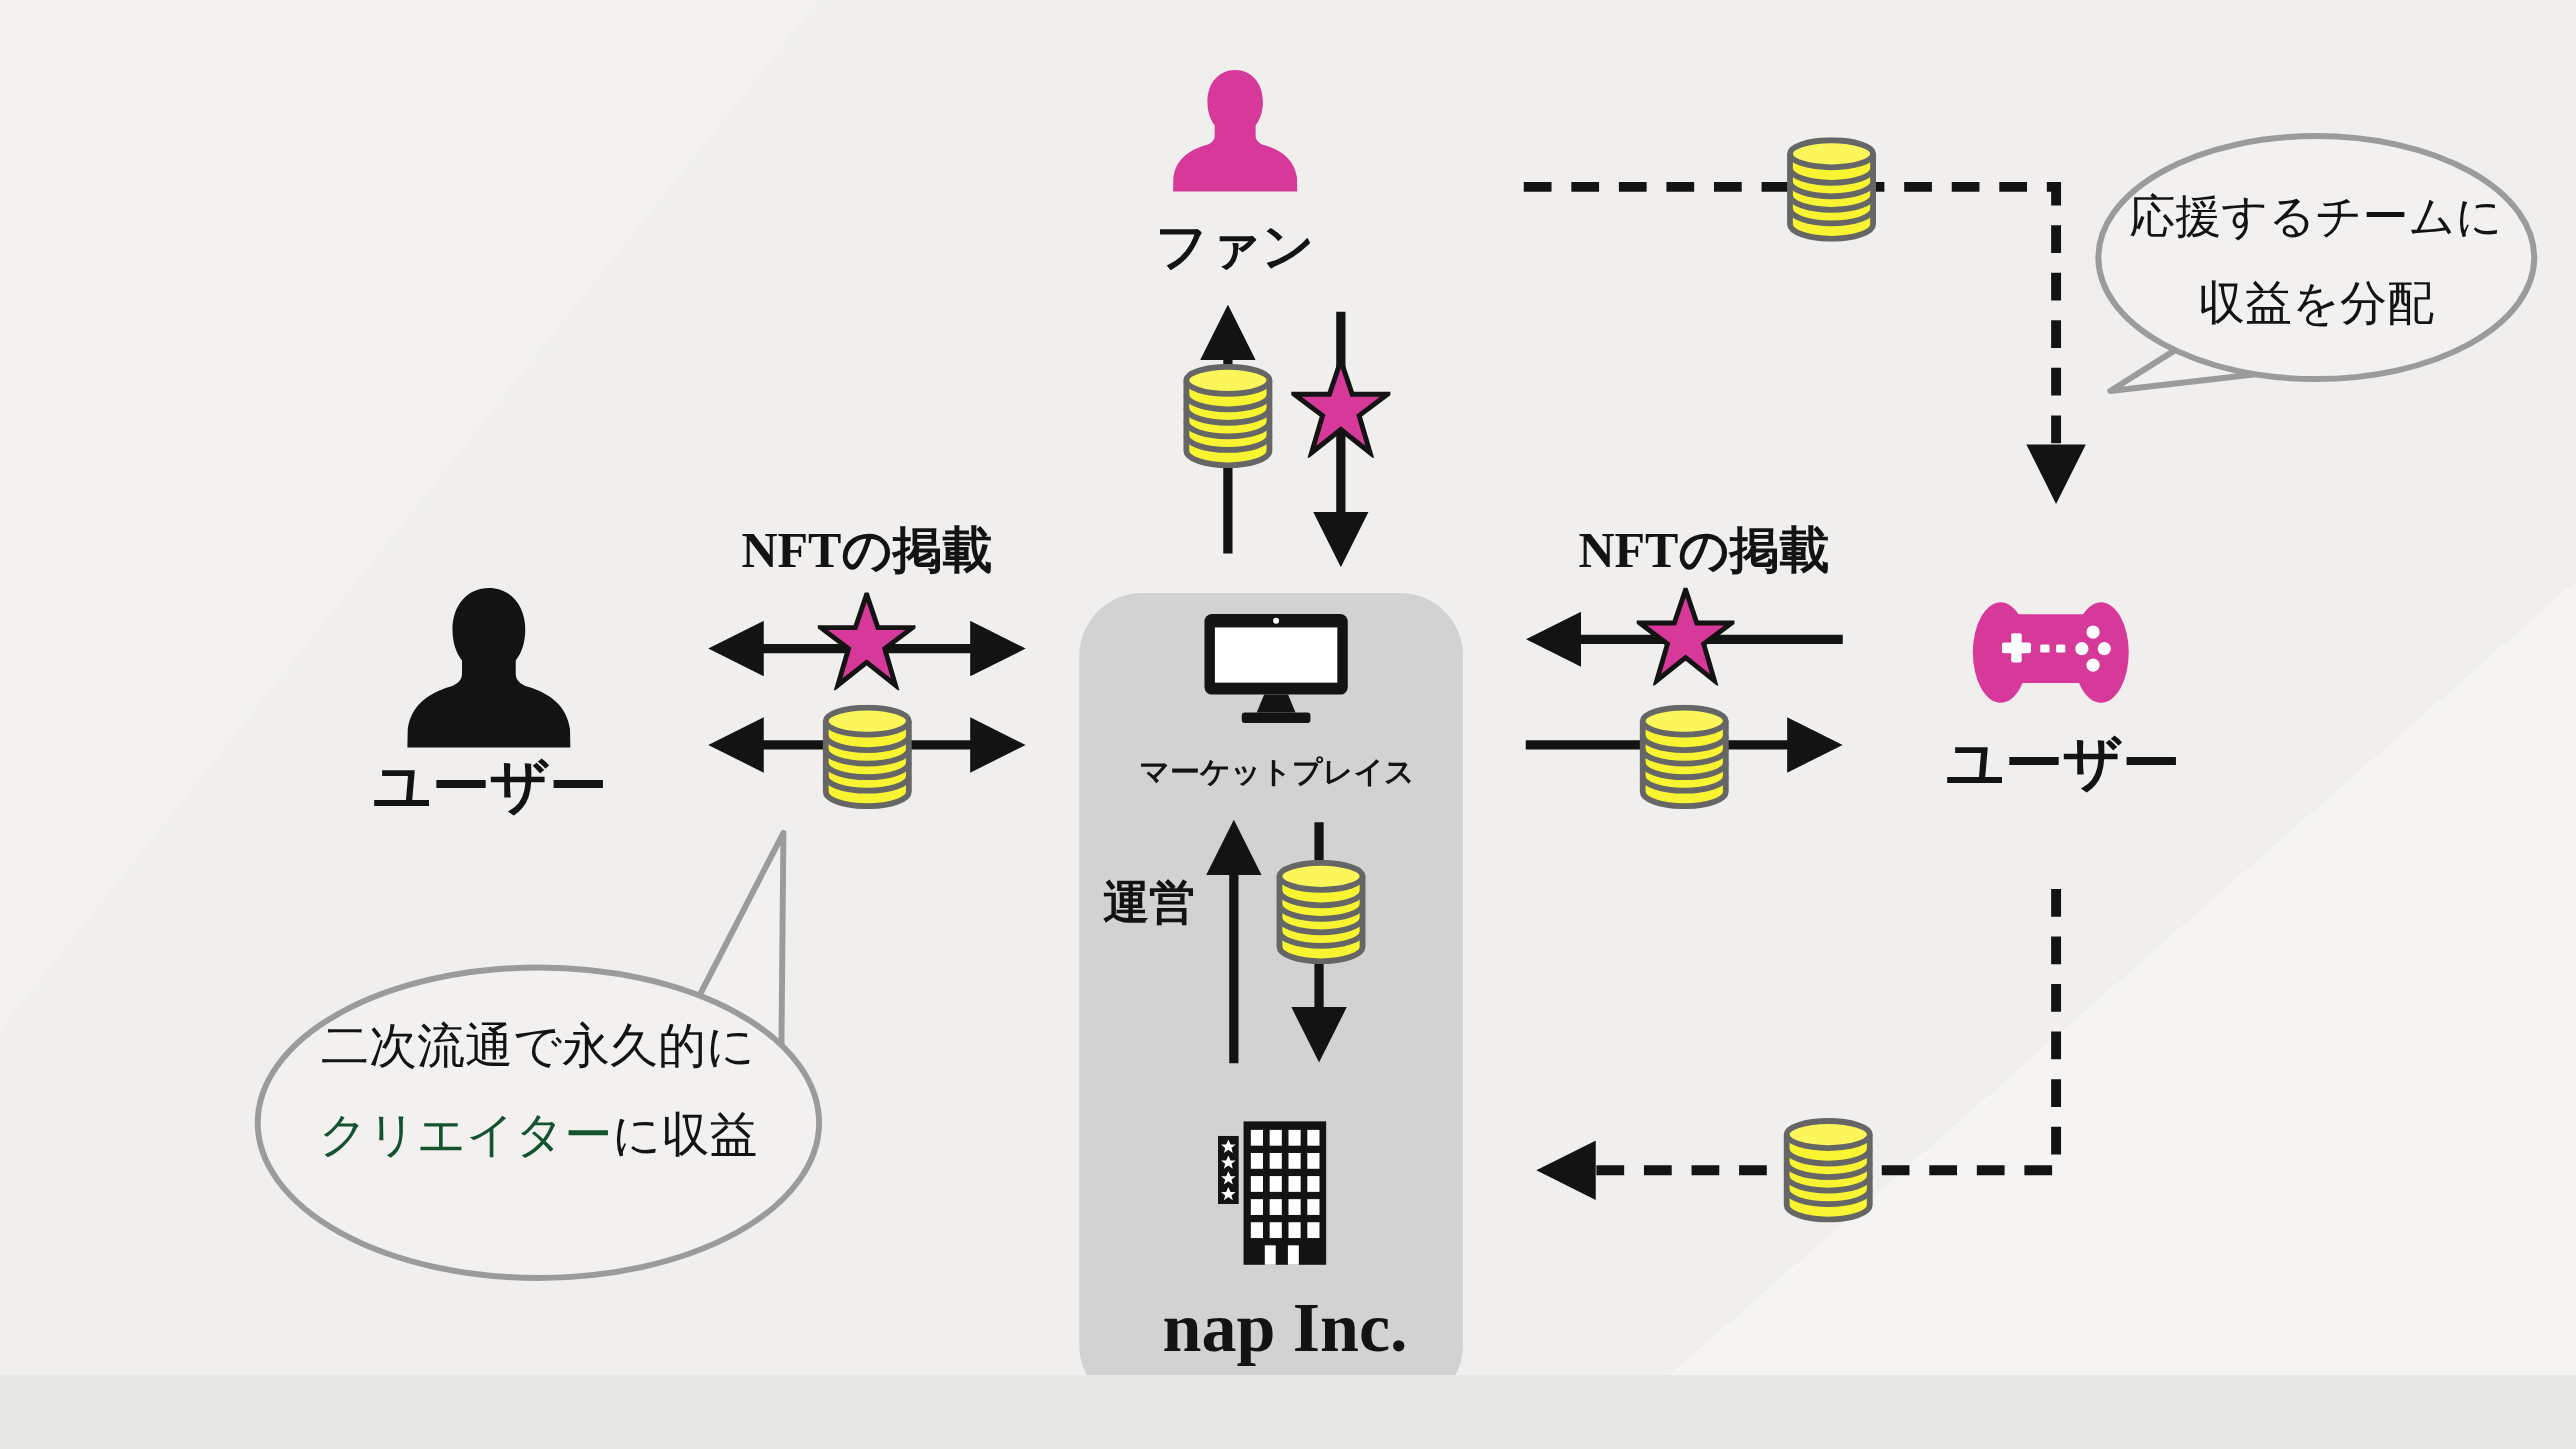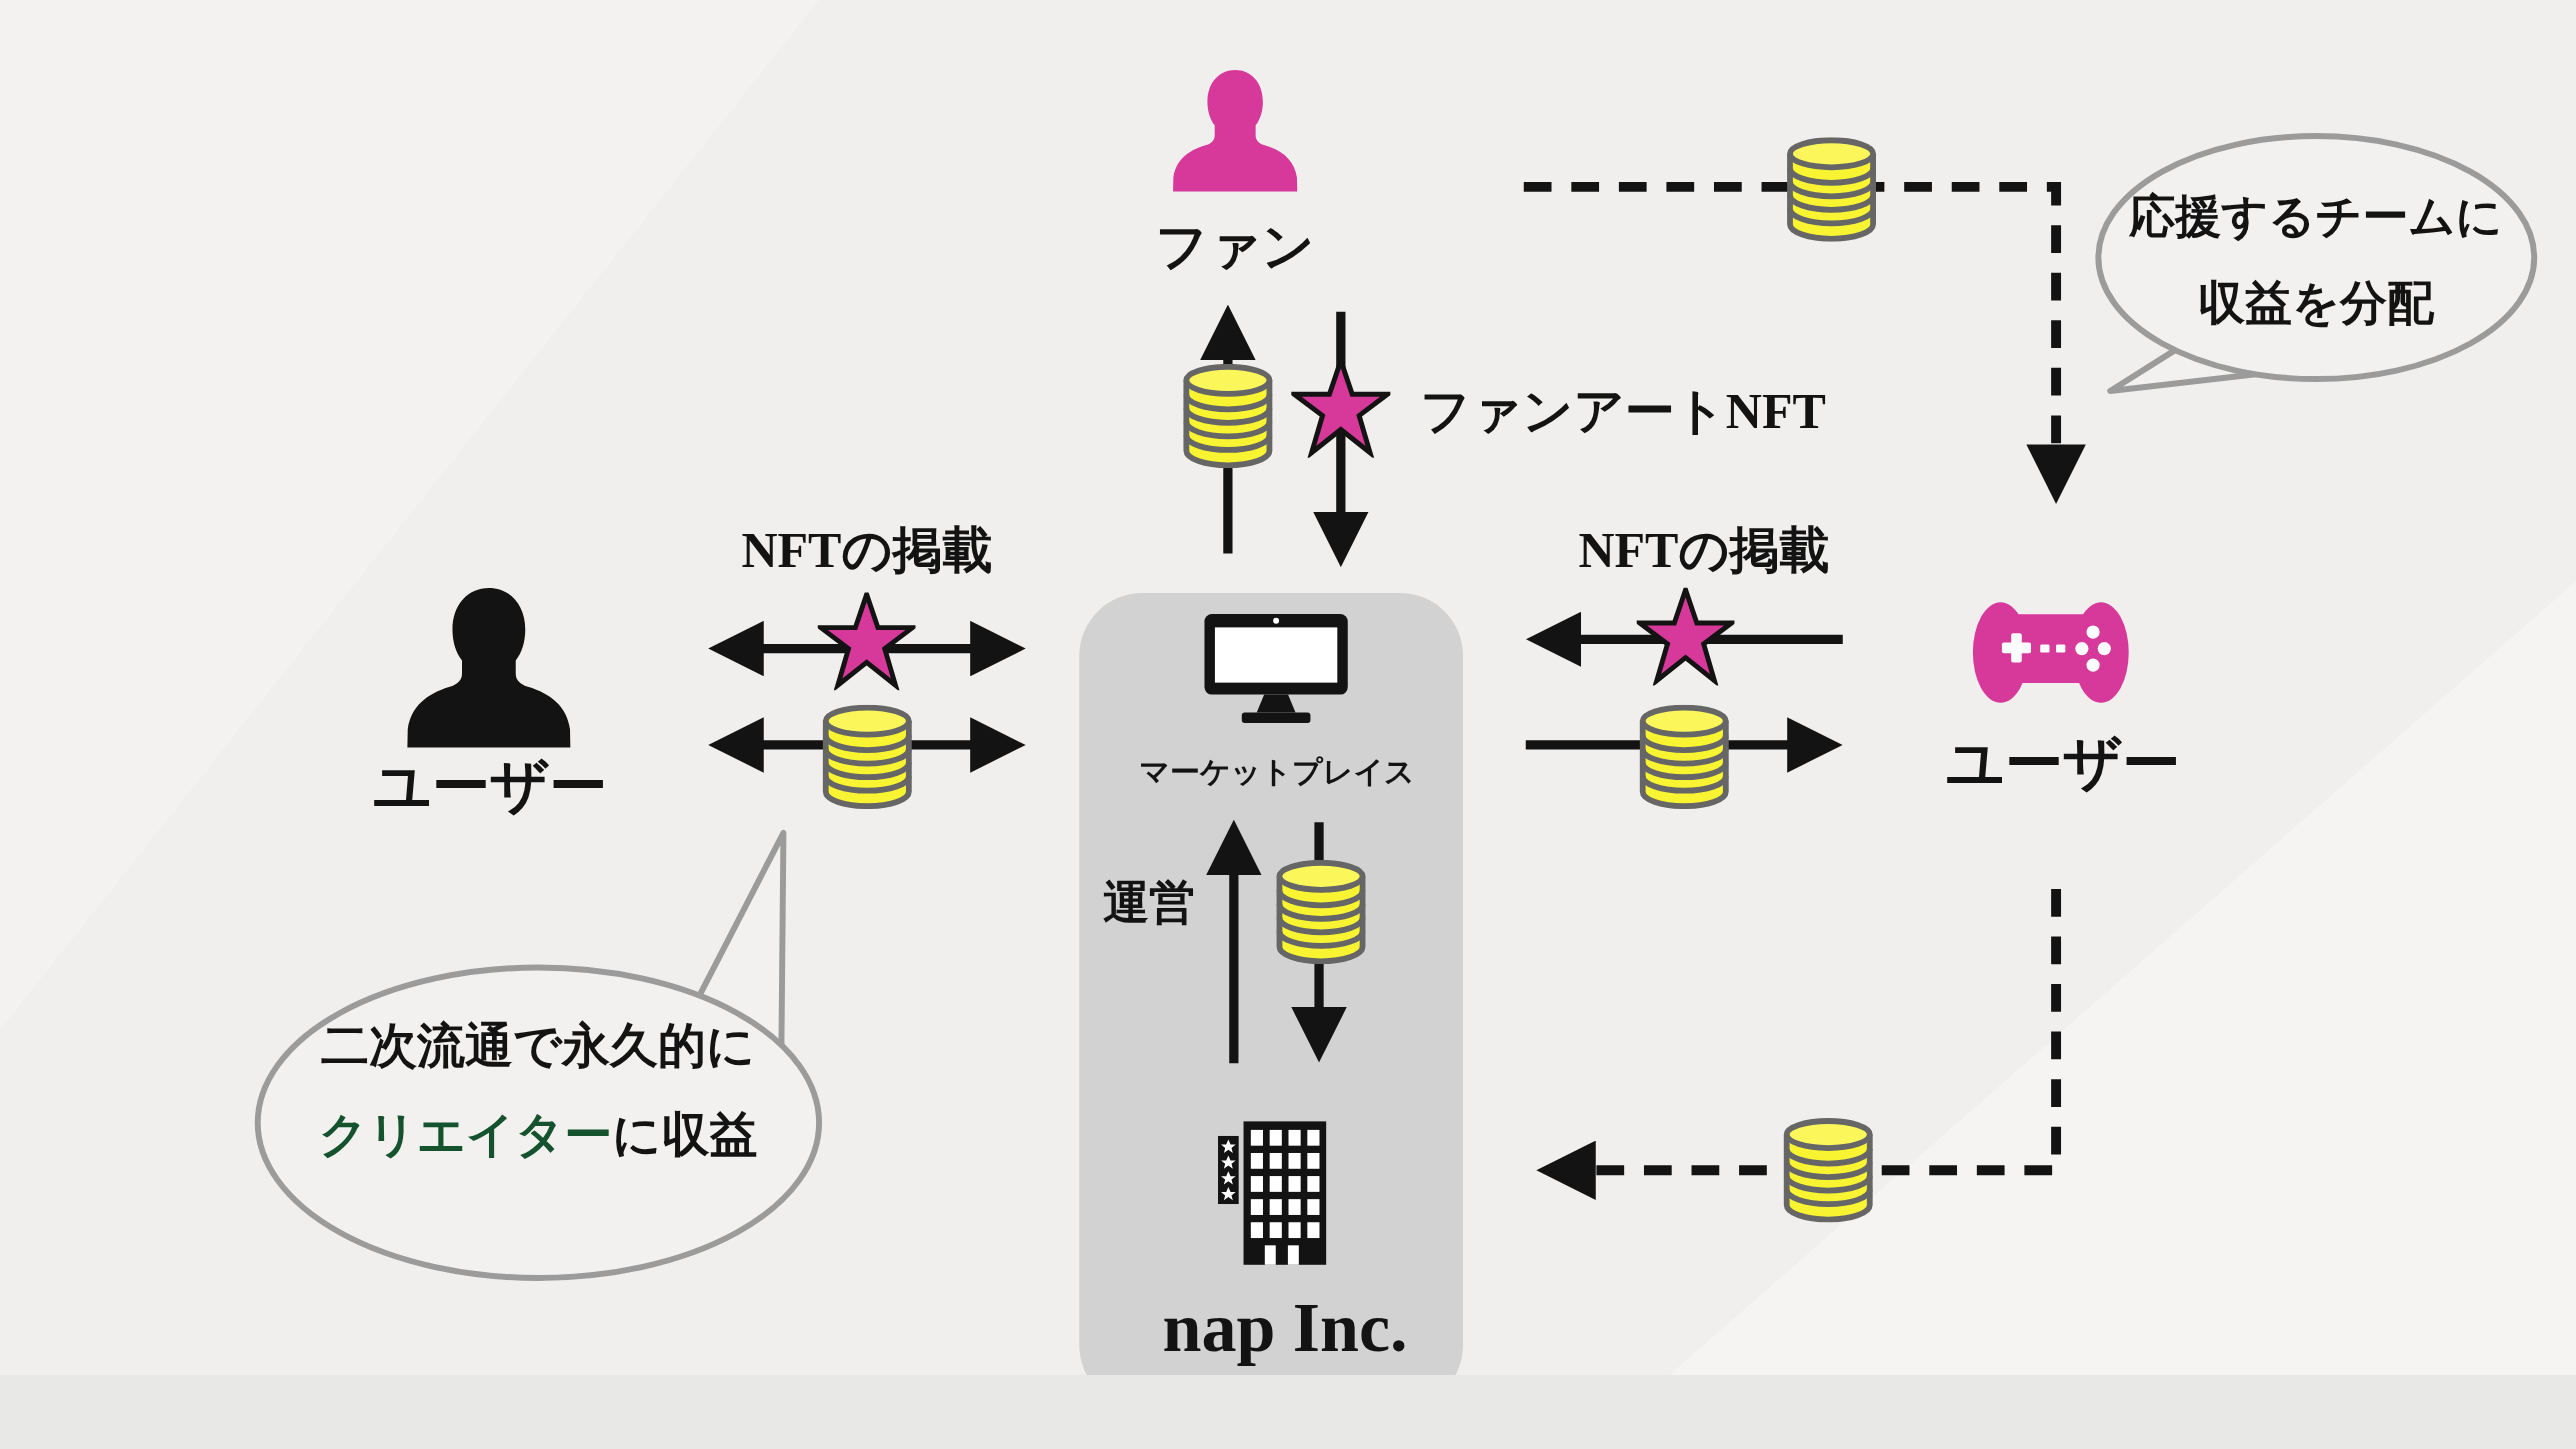--- a/index.html
+++ b/index.html
@@ -17,21 +17,21 @@
   .lbl{
     position:absolute;
     transform:translate(-50%,-50%);
     color:#131313;
     white-space:nowrap;
     font-weight:600;
     line-height:1;
   }
   .node{font-weight:700;}
   .left-anchor{transform:translate(0,-50%);}
-  .bubble-text{font-weight:700;text-align:right;}
+  .bubble-text{font-weight:400;text-align:right;}
   .hl{color:#14532d;}
 </style>
 </head>
 <body>
 
 <div id="stage">
 
   <div class="bgpoly" id="bg-tl"></div>
   <div class="bgpoly" id="bg-br"></div>
 
@@ -158,21 +158,20 @@
     <use href="#star" x="1238" y="897" width="148" height="148"></use>
     <use href="#star" x="2478" y="890" width="148" height="148"></use>
   </svg>
 
   <div class="lbl node" style="left:1235px;top:247px;font-size:52px;">ファン</div>
   <div class="lbl node" style="left:490px;top:787px;font-size:58px;">ユーザー</div>
   <div class="lbl node" style="left:2063px;top:764px;font-size:58px;">ユーザー</div>
   <div class="lbl" style="left:1277px;top:756px;font-size:30px;margin-top:16px;">マーケットプレイス</div>
   <div class="lbl node" style="left:1285px;top:1328px;font-size:70px;">nap Inc.</div>
 
-  <div class="lbl left-anchor" style="left:1420px;top:411px;font-size:50px;">ファンアートNFT</div>
   <div class="lbl" style="left:867px;top:550px;font-size:50px;">NFTの掲載</div>
   <div class="lbl" style="left:1704px;top:550px;font-size:50px;">NFTの掲載</div>
   <div class="lbl" style="left:1149px;top:903px;font-size:46px;">運営</div>
 
   <div class="lbl bubble-text" style="left:2316px;top:217px;font-size:46px;">応援するチームに</div>
   <div class="lbl bubble-text" style="left:2316px;top:303px;font-size:47px;">収益を分配</div>
 
   <div class="lbl bubble-text" style="left:538px;top:1046px;font-size:48px;">二次流通で永久的に</div>
   <div class="lbl bubble-text" style="left:538px;top:1135px;font-size:48px;"><span class="hl">クリエイター</span><span>に収益</span></div>
 

